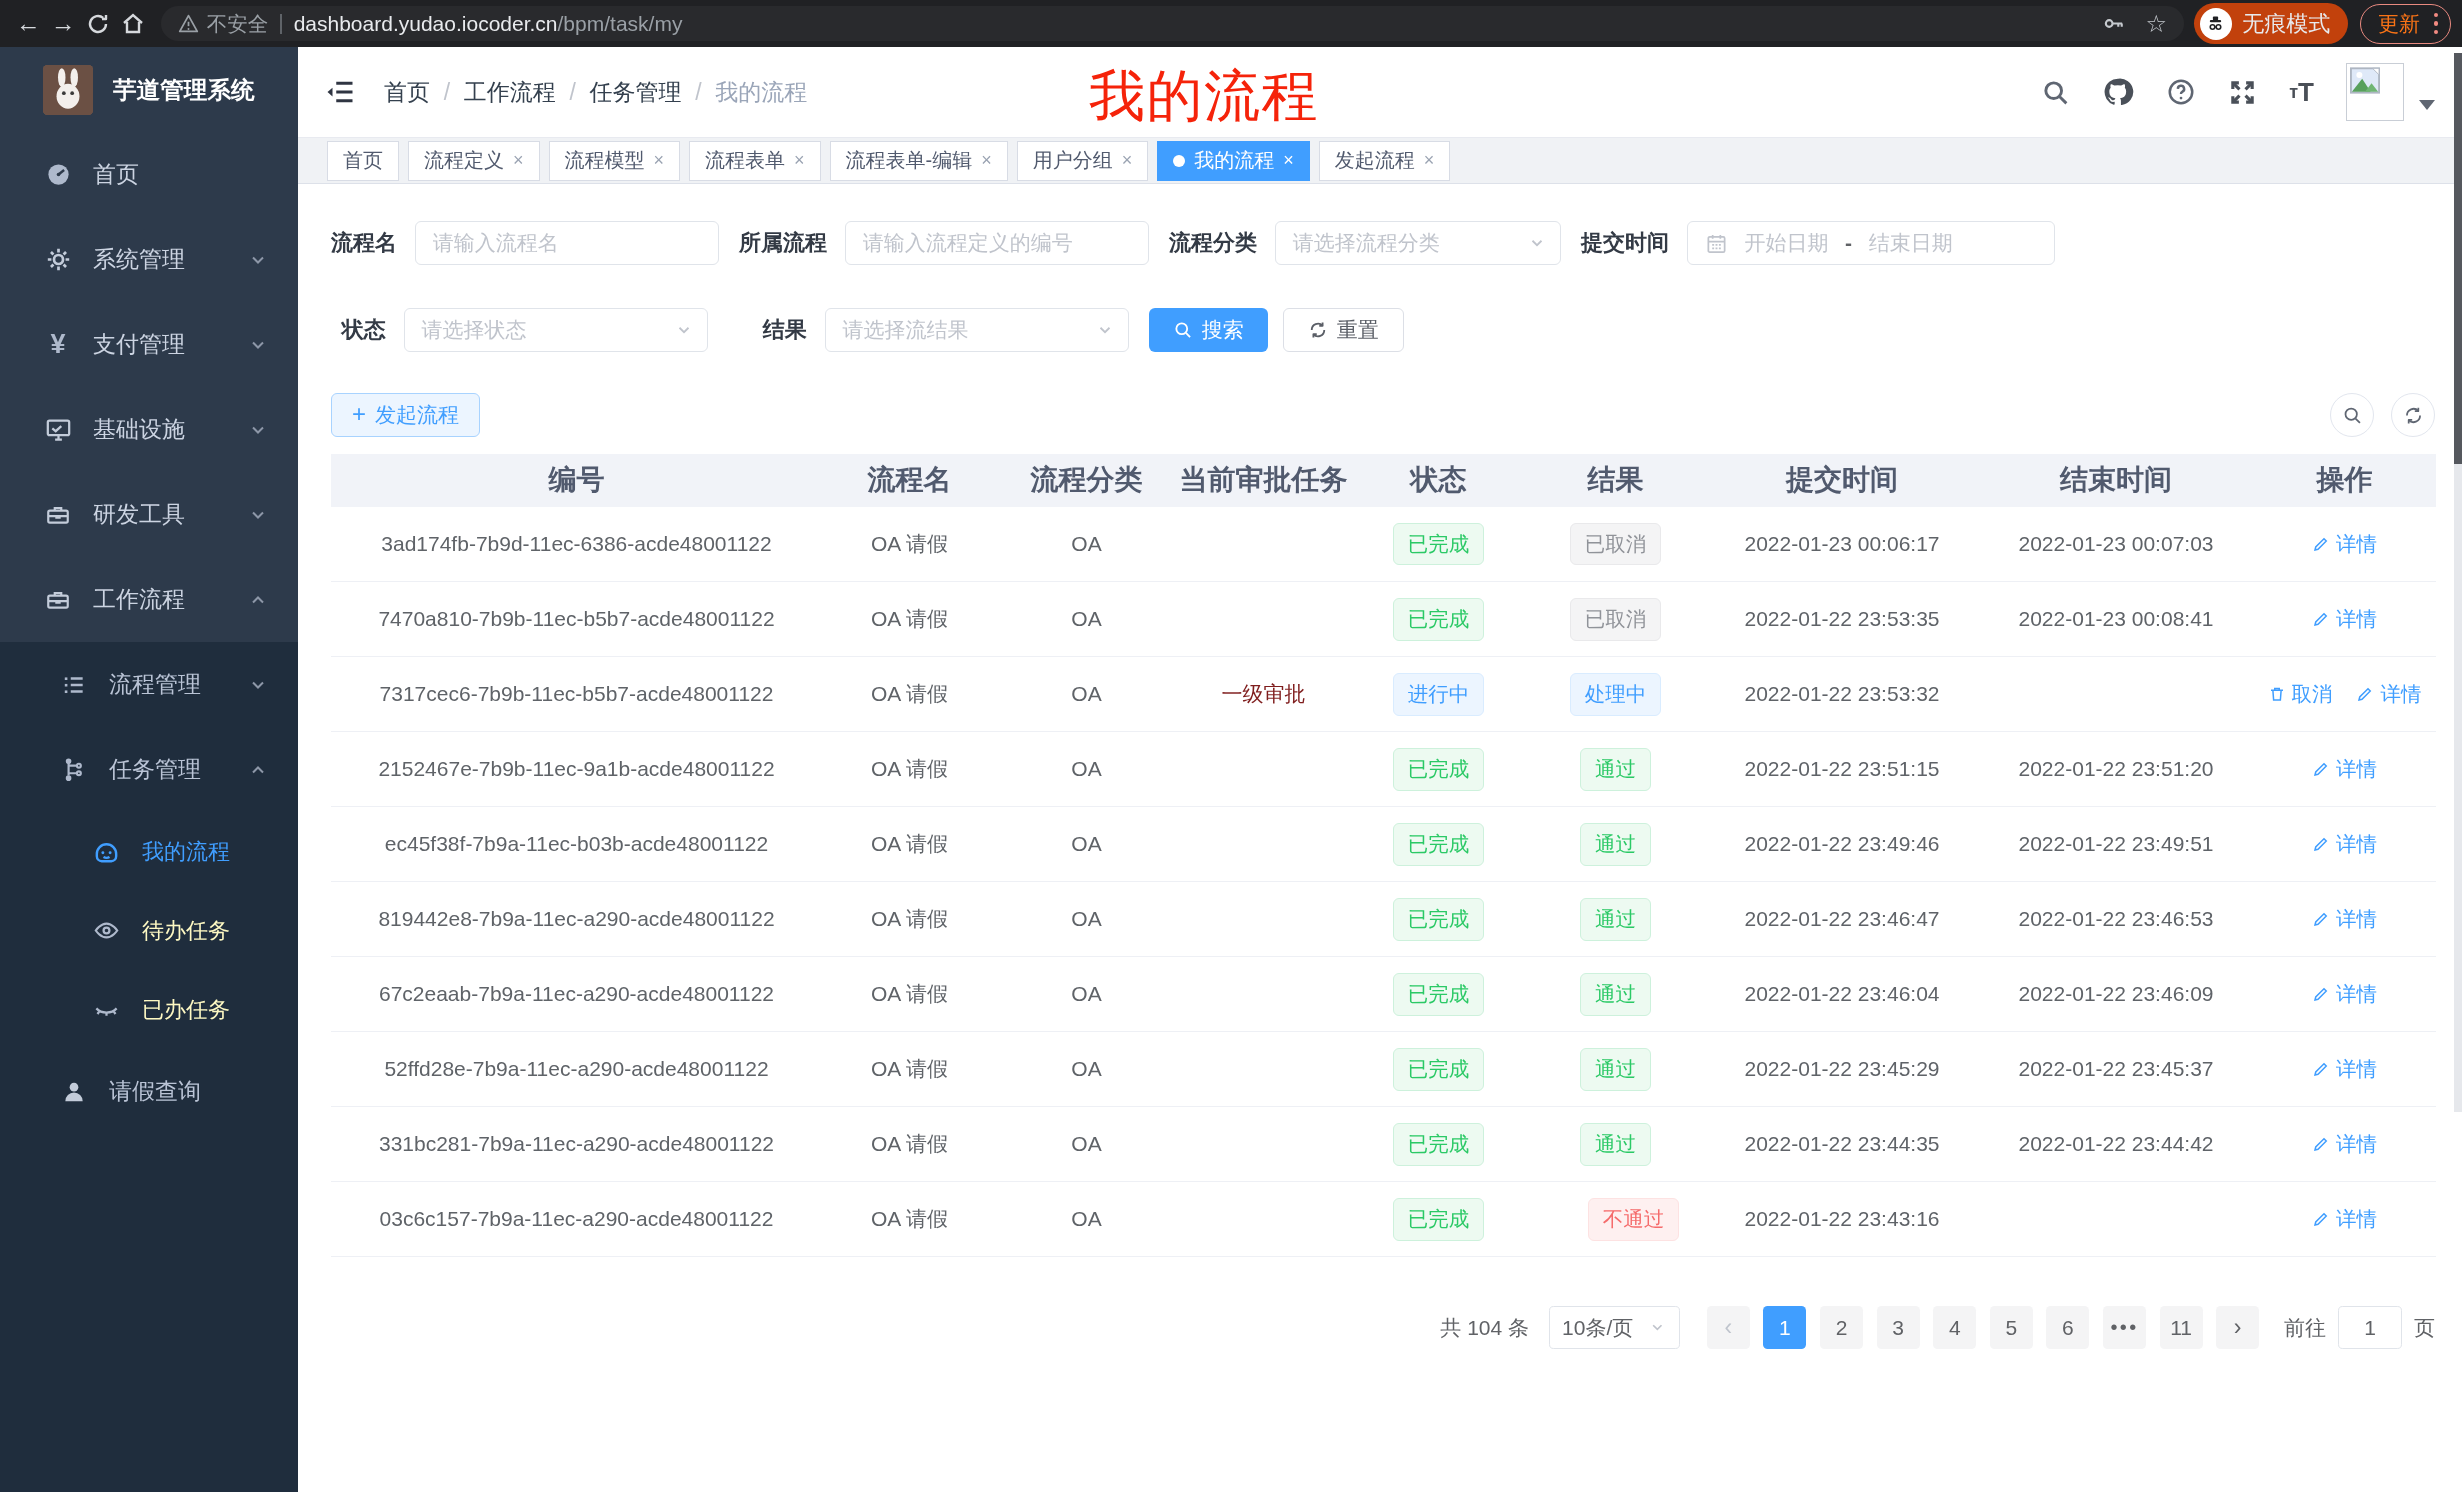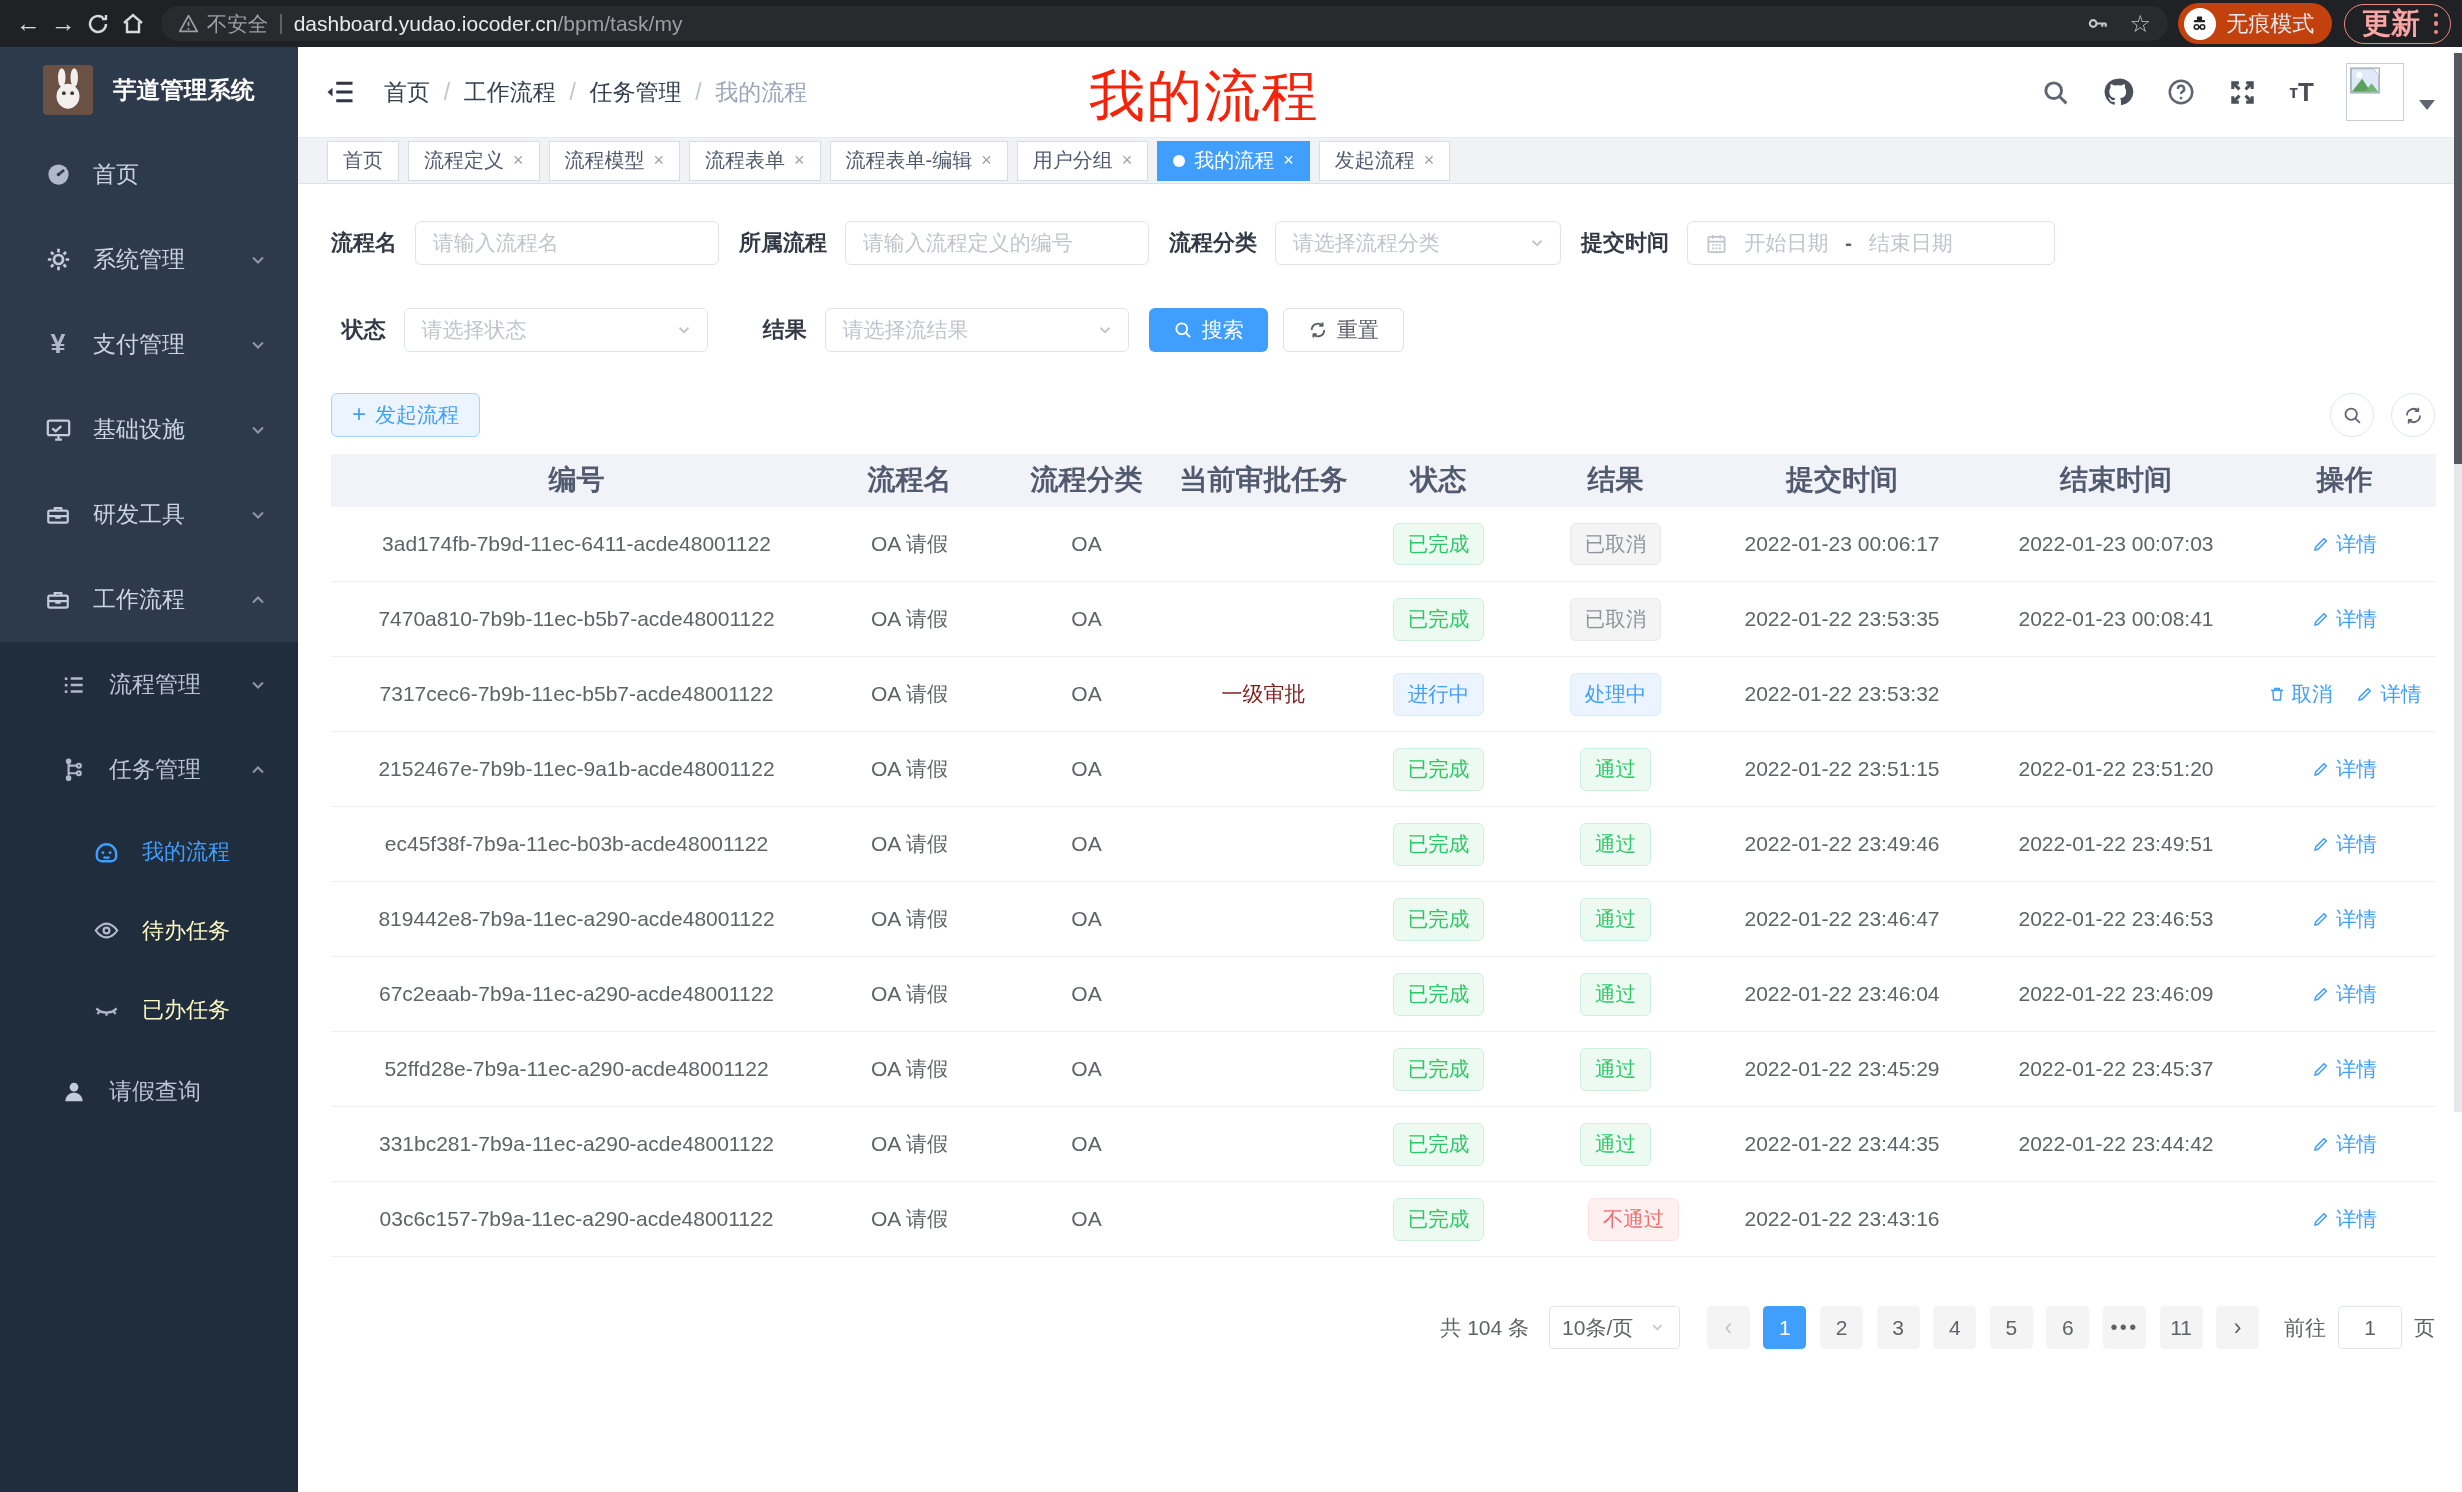--- a/index.html
+++ b/index.html
@@ -16,21 +16,21 @@
   .url-div { width:1.5px; height:20px; background:#5f6368; margin:0 12px; }
   .url-host { font-size:21px; color:#e8eaed; }
   .url-path { font-size:21px; color:#9aa0a6; }
   .pill-spacer { flex:1; }
   .pill-ic { color:#c5c9ce; margin-left:20px; flex:none; }
   .star { font-size:24px; color:#c5c9ce; }
   .incog { height:41px; background:#c2410c; border-radius:20.5px; display:flex; align-items:center; gap:10.7px; padding:0 18px 0 5.3px; flex:none; margin-right:12px; }
   .incog-circle { width:32px; height:32px; border-radius:50%; background:#fff; display:flex; align-items:center; justify-content:center; }
   .incog-label { font-size:22px; color:#e8eaed; }
   .update-pill { height:40px; border:1.5px solid #e98a80; border-radius:20px; display:flex; align-items:center; gap:13.7px; padding:0 12px 0 16.7px; flex:none; }
-  .update-label { font-size:29px; color:#fca5a5;font-weight:bold; }
+  .update-label { font-size:21px; color:#f97316; }
   .vdots { display:flex; flex-direction:column; gap:3.8px; }
   .vdots i { width:4.6px; height:4.6px; border-radius:50%; background:#f28b82; }
 
   
   .shell { display:flex; height:1446px; }
 
   
   .sidebar { width:298px; background:#2d3a4b; flex:none; display:flex; flex-direction:column; }
   .logo { height:85px; display:flex; align-items:center; padding-left:43px; gap:20px; }
   .logo-img { width:50px; height:50px; border-radius:4.6px; overflow:hidden; flex:none; background:#7a5c4e; display:flex; align-items:center; justify-content:center; }
@@ -576,21 +576,21 @@
             <th>当前审批任务</th>
             <th>状态</th>
             <th>结果</th>
             <th>提交时间</th>
             <th>结束时间</th>
             <th>操作</th>
           </tr>
         </thead>
         <tbody>
           <tr>
-            <td>3ad174fb-7b9d-11ec-6411-acde48001122</td>
+            <td>3ad174fb-7b9d-11ec-6386-acde48001122</td>
             <td>OA 请假</td>
             <td>OA</td>
             <td></td>
             <td><span class="badge v-success">已完成</span></td>
             <td><span class="badge v-info">已取消</span></td>
             <td>2022-01-23 00:06:17</td>
             <td>2022-01-23 00:07:03</td>
             <td><span class="op">
                   <svg width="18" height="18" viewBox="0 0 24 24" fill="none" stroke="#409eff" stroke-width="2">
                     <path d="m4 20 1-4L16 5l3 3L8 19l-4 1z"></path>

